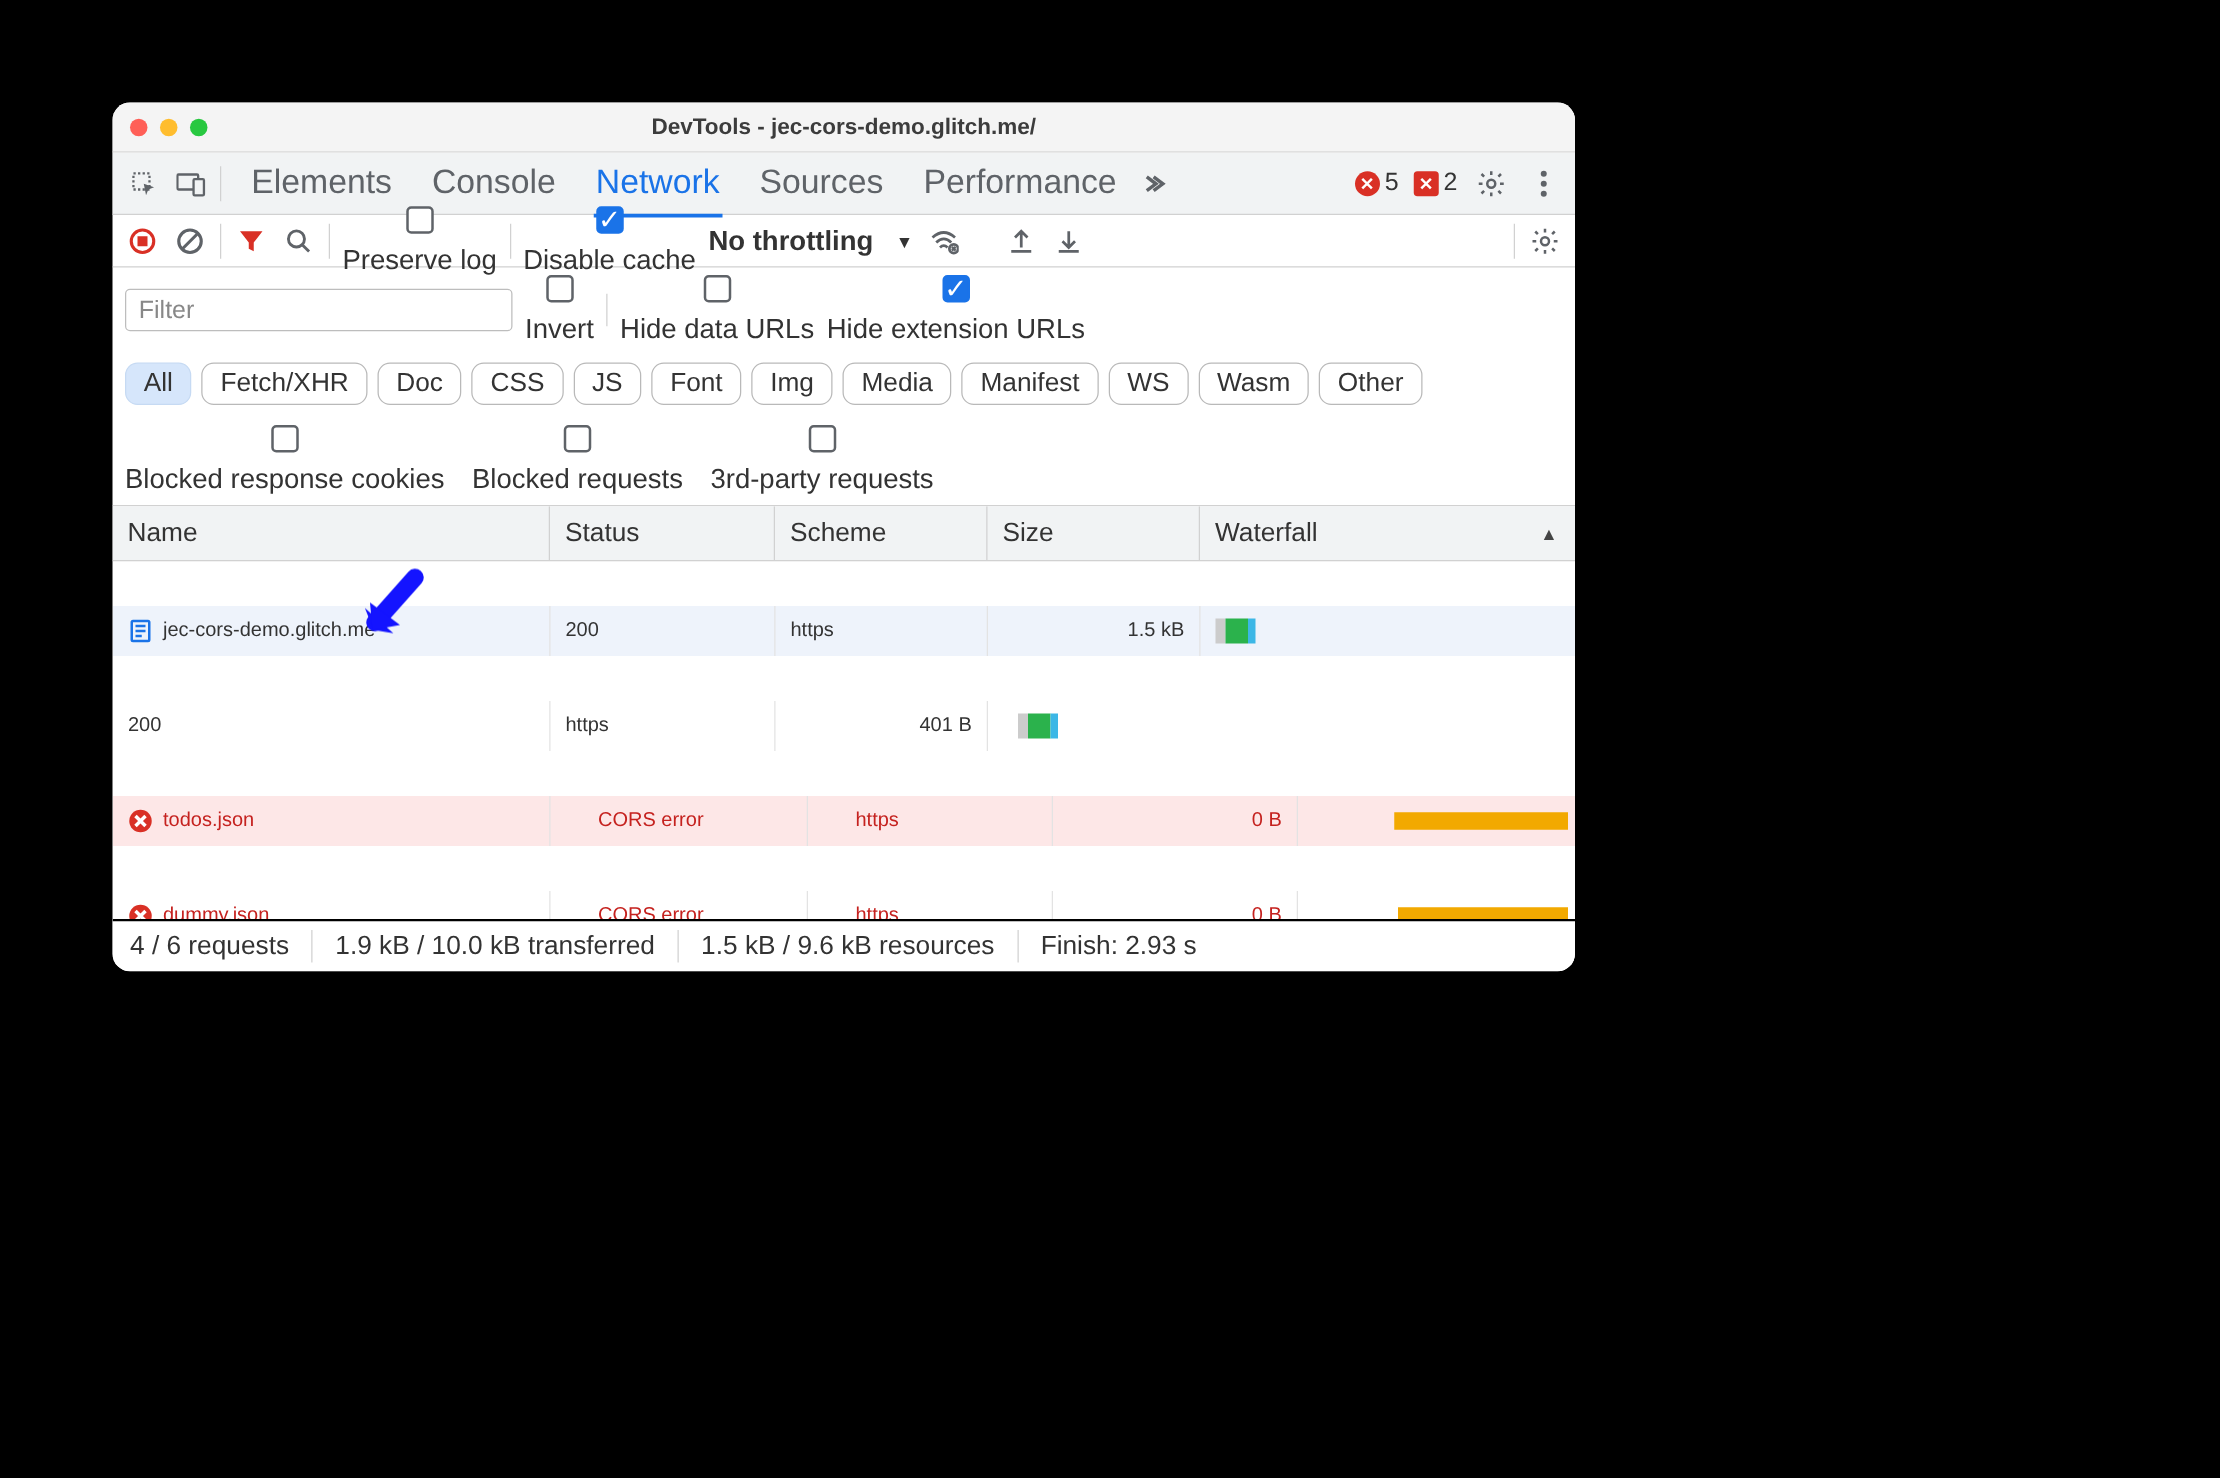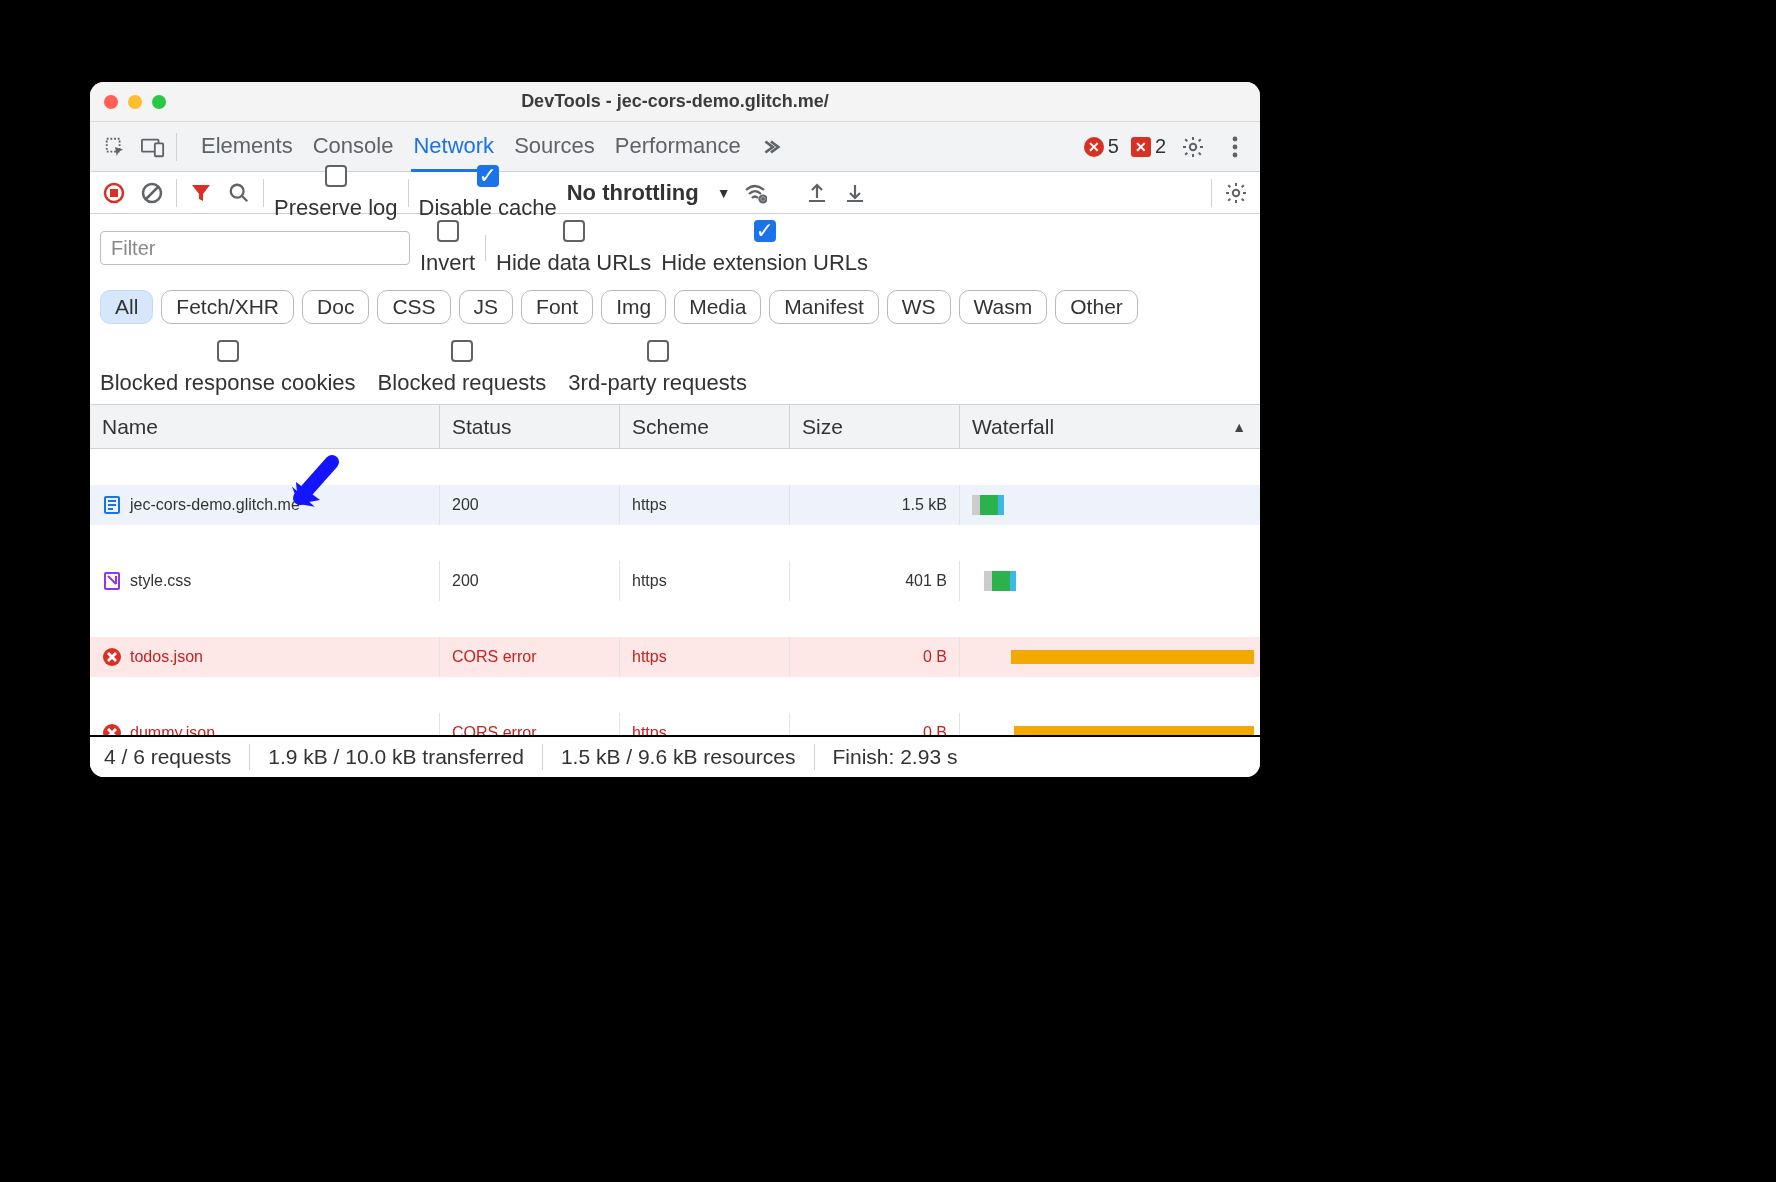--- a/index.html
+++ b/index.html
@@ -64,22 +64,22 @@
     align-items: center;
     padding: 0 10px;
     gap: 8px;
     flex-shrink: 0;
   }
   .tabs-row .icon-btn {
     width: 30px; height:30px; display:flex; align-items:center; justify-content:center;
     color:#5f6368;
   }
   .tabs {
-    display:flex; gap: 16px; margin-left: 14px;
-    font-size: 22px; color:#5f6368;
+    display:flex; gap: 28px; margin-left: 14px;
+    font-size: 27px; color:#5f6368;
   }
   .tab { padding: 11px 2px 10px 2px; cursor:pointer; }
   .tab.active { color:#1a73e8; border-bottom: 3px solid #1a73e8; }
   .chev { font-size: 22px; color:#5f6368; margin-left: 8px;}
   .right-group { margin-left:auto; display:flex; align-items:center; gap:12px;}
   .err-pill { display:flex; align-items:center; gap:4px; font-size:20px;}
   .err-badge-circ { width:20px;height:20px;border-radius:50%;background:#d93025;color:#fff;display:flex;align-items:center;justify-content:center;font-size:14px;font-weight:700;}
   .err-badge-sq { width:20px;height:20px;border-radius:3px;background:#d93025;color:#fff;display:flex;align-items:center;justify-content:center;font-size:14px;font-weight:700;}
 
   
@@ -135,21 +135,21 @@
     background:#f1f3f4; height:44px; border-bottom:1px solid #d1d1d1; color:#333;
     font-size:21px;
   }
   .th { display:flex; align-items:center; padding:0 12px; border-right:1px solid #d1d1d1; position:relative;}
   .th:last-child{border-right:none;}
   .sort-ind{position:absolute; right:14px; font-size:14px; color:#444;}
   .tbody { flex:1; overflow:auto; position:relative;}
   .trow { height:40px; font-size:16px;margin-top:36px; }
   .trow:nth-child(odd){ background:#eef3fb;}
   .trow:nth-child(even){ background:#fff;}
-  .trow.error{ color:#c5221f; }
+  .trow.error{ color:#c5221f;gap:26px; }
   .trow.error-hl{ background:#fde7e7 !important; }
   .td{ display:flex; align-items:center; padding:0 12px; border-right:1px solid #e3e3e3; white-space:nowrap; overflow:hidden;}
   .td:last-child{border-right:none; padding:0 6px;}
   .td.size{justify-content:flex-end;}
   .row-icon{width:20px;height:20px; margin-right:8px; flex-shrink:0;}
   .wf-cell{position:relative; width:100%; height:100%;}
   .wf-bar{position:absolute; top:10px; height:20px;}
 
   
   .statusbar{
@@ -391,27 +391,20 @@
         <div class="td">
           <div class="wf-cell">
             <div class="wf-bar" style="left:6px;width:8px;background:#ccc"></div>
             <div class="wf-bar" style="left:14px;width:18px;background:#2bb24c"></div>
             <div class="wf-bar" style="left:32px;width:6px;background:#3cb7e6"></div>
           </div>
         </div>
       </div>
 
       <div class="trow">
-        <div class="td">
-          <svg class="row-icon" viewBox="0 0 20 20">
-              <rect x="3" y="2" width="14" height="16" rx="1" fill="none" stroke="#9334e6" stroke-width="2"></rect>
-              <path d="M6 5 L14 13 M14 5 L14 13" stroke="#9334e6" stroke-width="2" fill="none"></path>
-            </svg>
-          <span>style.css</span>
-        </div>
         <div class="td">200</div>
         <div class="td">https</div>
         <div class="td size">401 B</div>
         <div class="td">
           <div class="wf-cell">
             <div class="wf-bar" style="left:18px;width:8px;background:#ccc"></div>
             <div class="wf-bar" style="left:26px;width:18px;background:#2bb24c"></div>
             <div class="wf-bar" style="left:44px;width:6px;background:#3cb7e6"></div>
           </div>
         </div>

